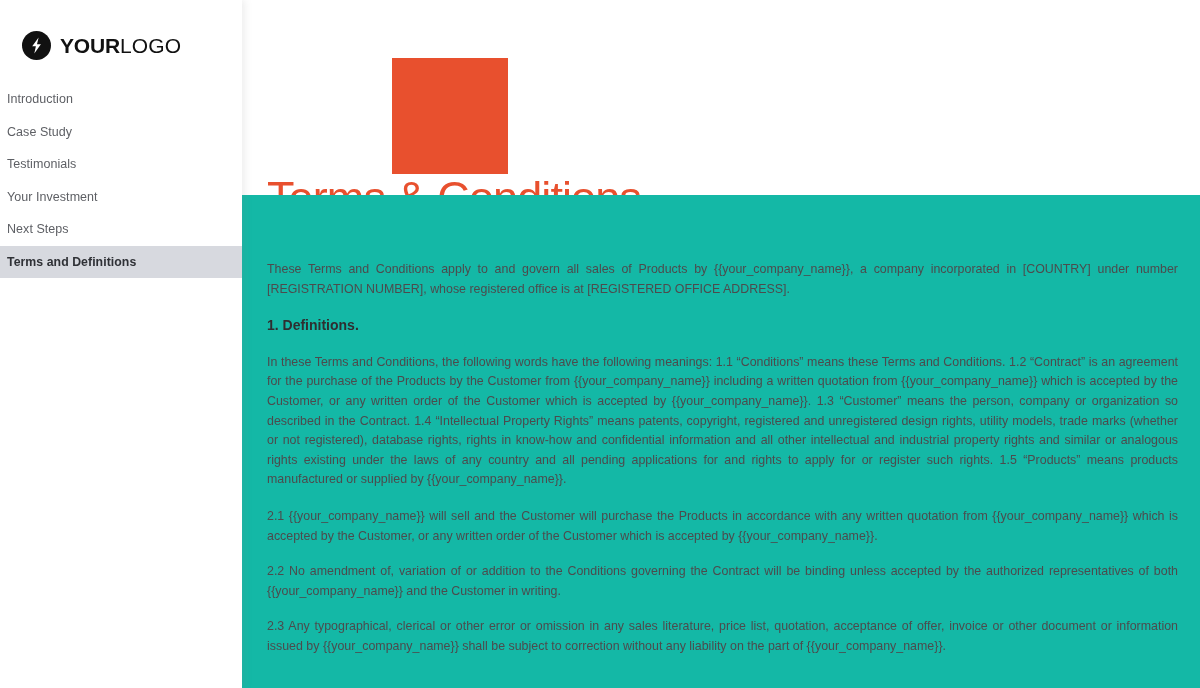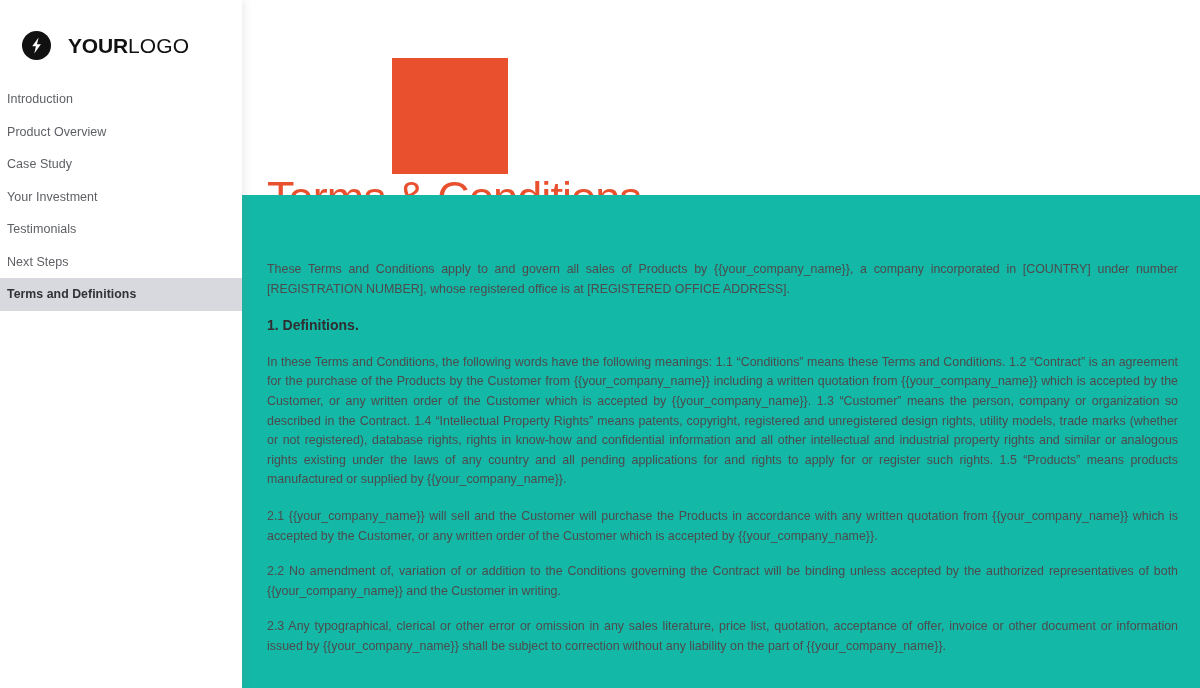--- a/index.html
+++ b/index.html
@@ -27,21 +27,21 @@
     height: 688px;
     flex: 0 0 242px;
     background: #ffffff;
     z-index: 5;
     box-shadow: 3px 0 7px rgba(120,120,125,0.13);
   }
 
   .logo-row {
     display: flex;
     align-items: center;
-    gap: 17px;
+    gap: 9px;
     padding: 28px 0 0 22px;
     height: 62px;
   }
   .logo-mark {
     width: 29px;
     height: 29px;
     border-radius: 50%;
     background: #111111;
     display: flex;
     align-items: center;
@@ -158,30 +158,27 @@
         </svg>
       </span>
       <span class="logo-text"><span class="b">YOUR</span><span class="l">LOGO</span></span>
     </div>
 
     <nav class="nav">
       <div class="nav-item">
         <span>Introduction</span>
       </div>
       <div class="nav-item">
-        <span>Product Overview</span>
-      </div>
-      <div class="nav-item">
         <span>Case Study</span>
       </div>
       <div class="nav-item">
+        <span>Testimonials</span>
+      </div>
+      <div class="nav-item">
         <span>Your Investment</span>
-      </div>
-      <div class="nav-item">
-        <span>Testimonials</span>
       </div>
       <div class="nav-item">
         <span>Next Steps</span>
       </div>
       <div class="nav-item active">
         <span>Terms and Definitions</span>
       </div>
     </nav>
 
   </aside>

